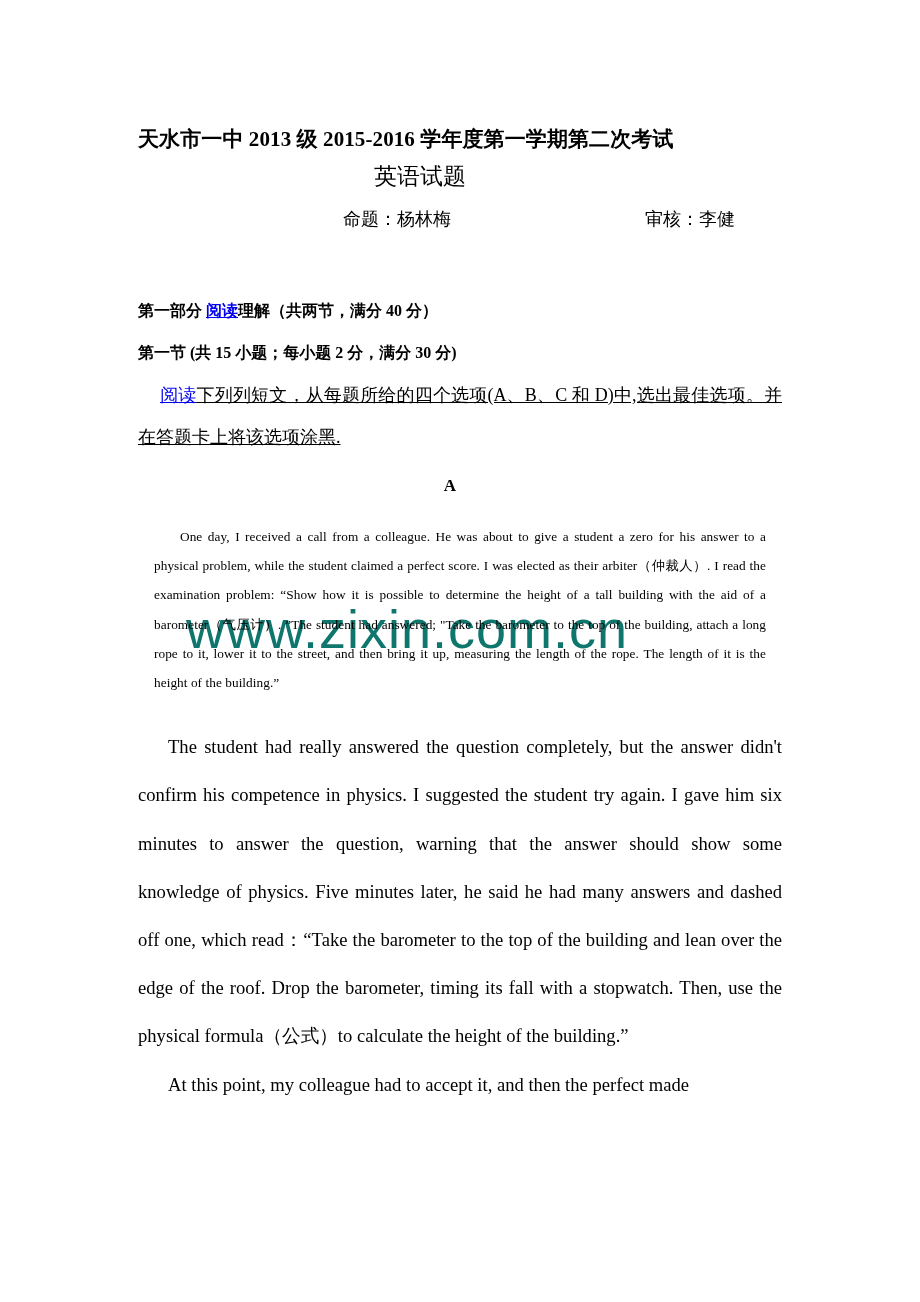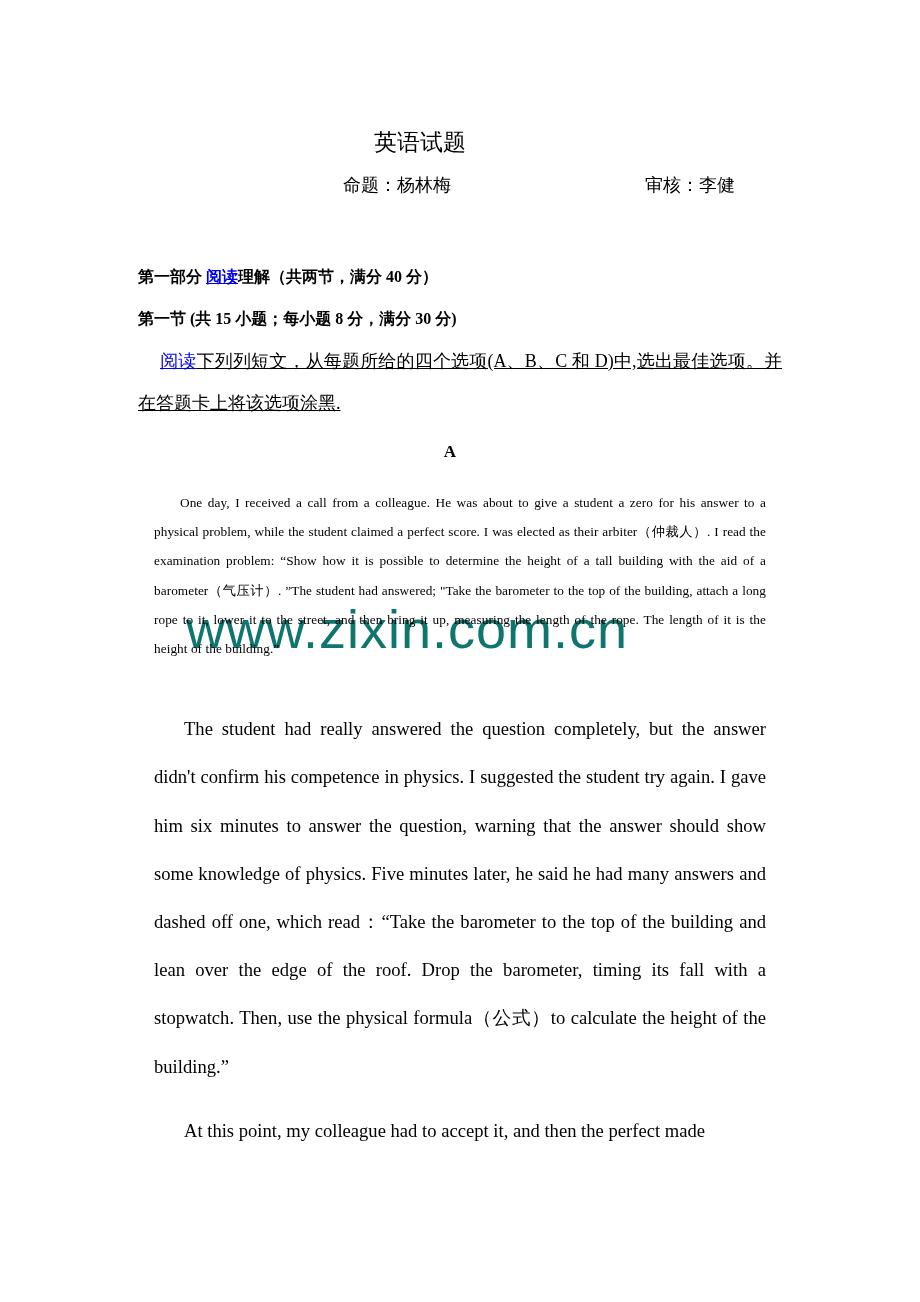--- a/index.html
+++ b/index.html
@@ -134,52 +134,53 @@
     letter-spacing: 0.05px;
   }
   .para-small .indent { display: inline-block; width: 26px; }
 
   
   .para-large {
     font-size: 18.6px;
     line-height: 48.2px;
     text-align: justify;
     text-align-last: left;
-    margin: 16px;
+    margin: 0;
   }
   .para-large .indent { display: inline-block; width: 30px; }
 
   .para-gap { height: 10px; }
 </style>
 </head>
 <body>
 
 <div class="page">
 
   <div class="watermark">www.zixin.com.cn</div>
 
   <div class="content">
 
     <div class="spacer-top"></div>
 
+    <div class="doc-title">天水市一中 2013 级 2015-2016 学年度第一学期第二次考试</div>
 
     <div class="doc-subtitle">英语试题</div>
 
     <div class="byline">
       <span class="author">命题：杨林梅</span>
       <span class="reviewer">审核：李健</span>
     </div>
 
     <div class="gap-after-byline"></div>
 
     <div class="cn-line">
       <span>第一部分 </span><span class="inline-link">阅读</span><span>理解（共两节，满分 40 分）</span>
     </div>
 
-    <div class="cn-line">第一节 (共 15 小题；每小题 8 分，满分 30 分)</div>
+    <div class="cn-line">第一节 (共 15 小题；每小题 2 分，满分 30 分)</div>
 
     <div class="cn-para">
       <span class="indent"></span><span class="inline-link">阅读</span><span>下列列短文，从每题所给的四个选项(A、B、C 和 D)中,选出最佳选项。并在答题卡上将该选项涂黑.</span>
     </div>
 
     <div class="section-letter">A</div>
 
     <p class="para-small">
       <span class="indent"></span><span>One day, I received a call from a colleague. He was about to give a student a zero for his answer to a physical problem, while the student claimed a perfect score. I was elected as their arbiter（仲裁人）. I read the examination problem: “Show how it is possible to determine the height of a tall building with the aid of a barometer（气压计）. ”The student had answered; "Take the barometer to the top of the building, attach a long rope to it, lower it to the street, and then bring it up, measuring the length of the rope. The length of it is the height of the building.”</span>
     </p>

